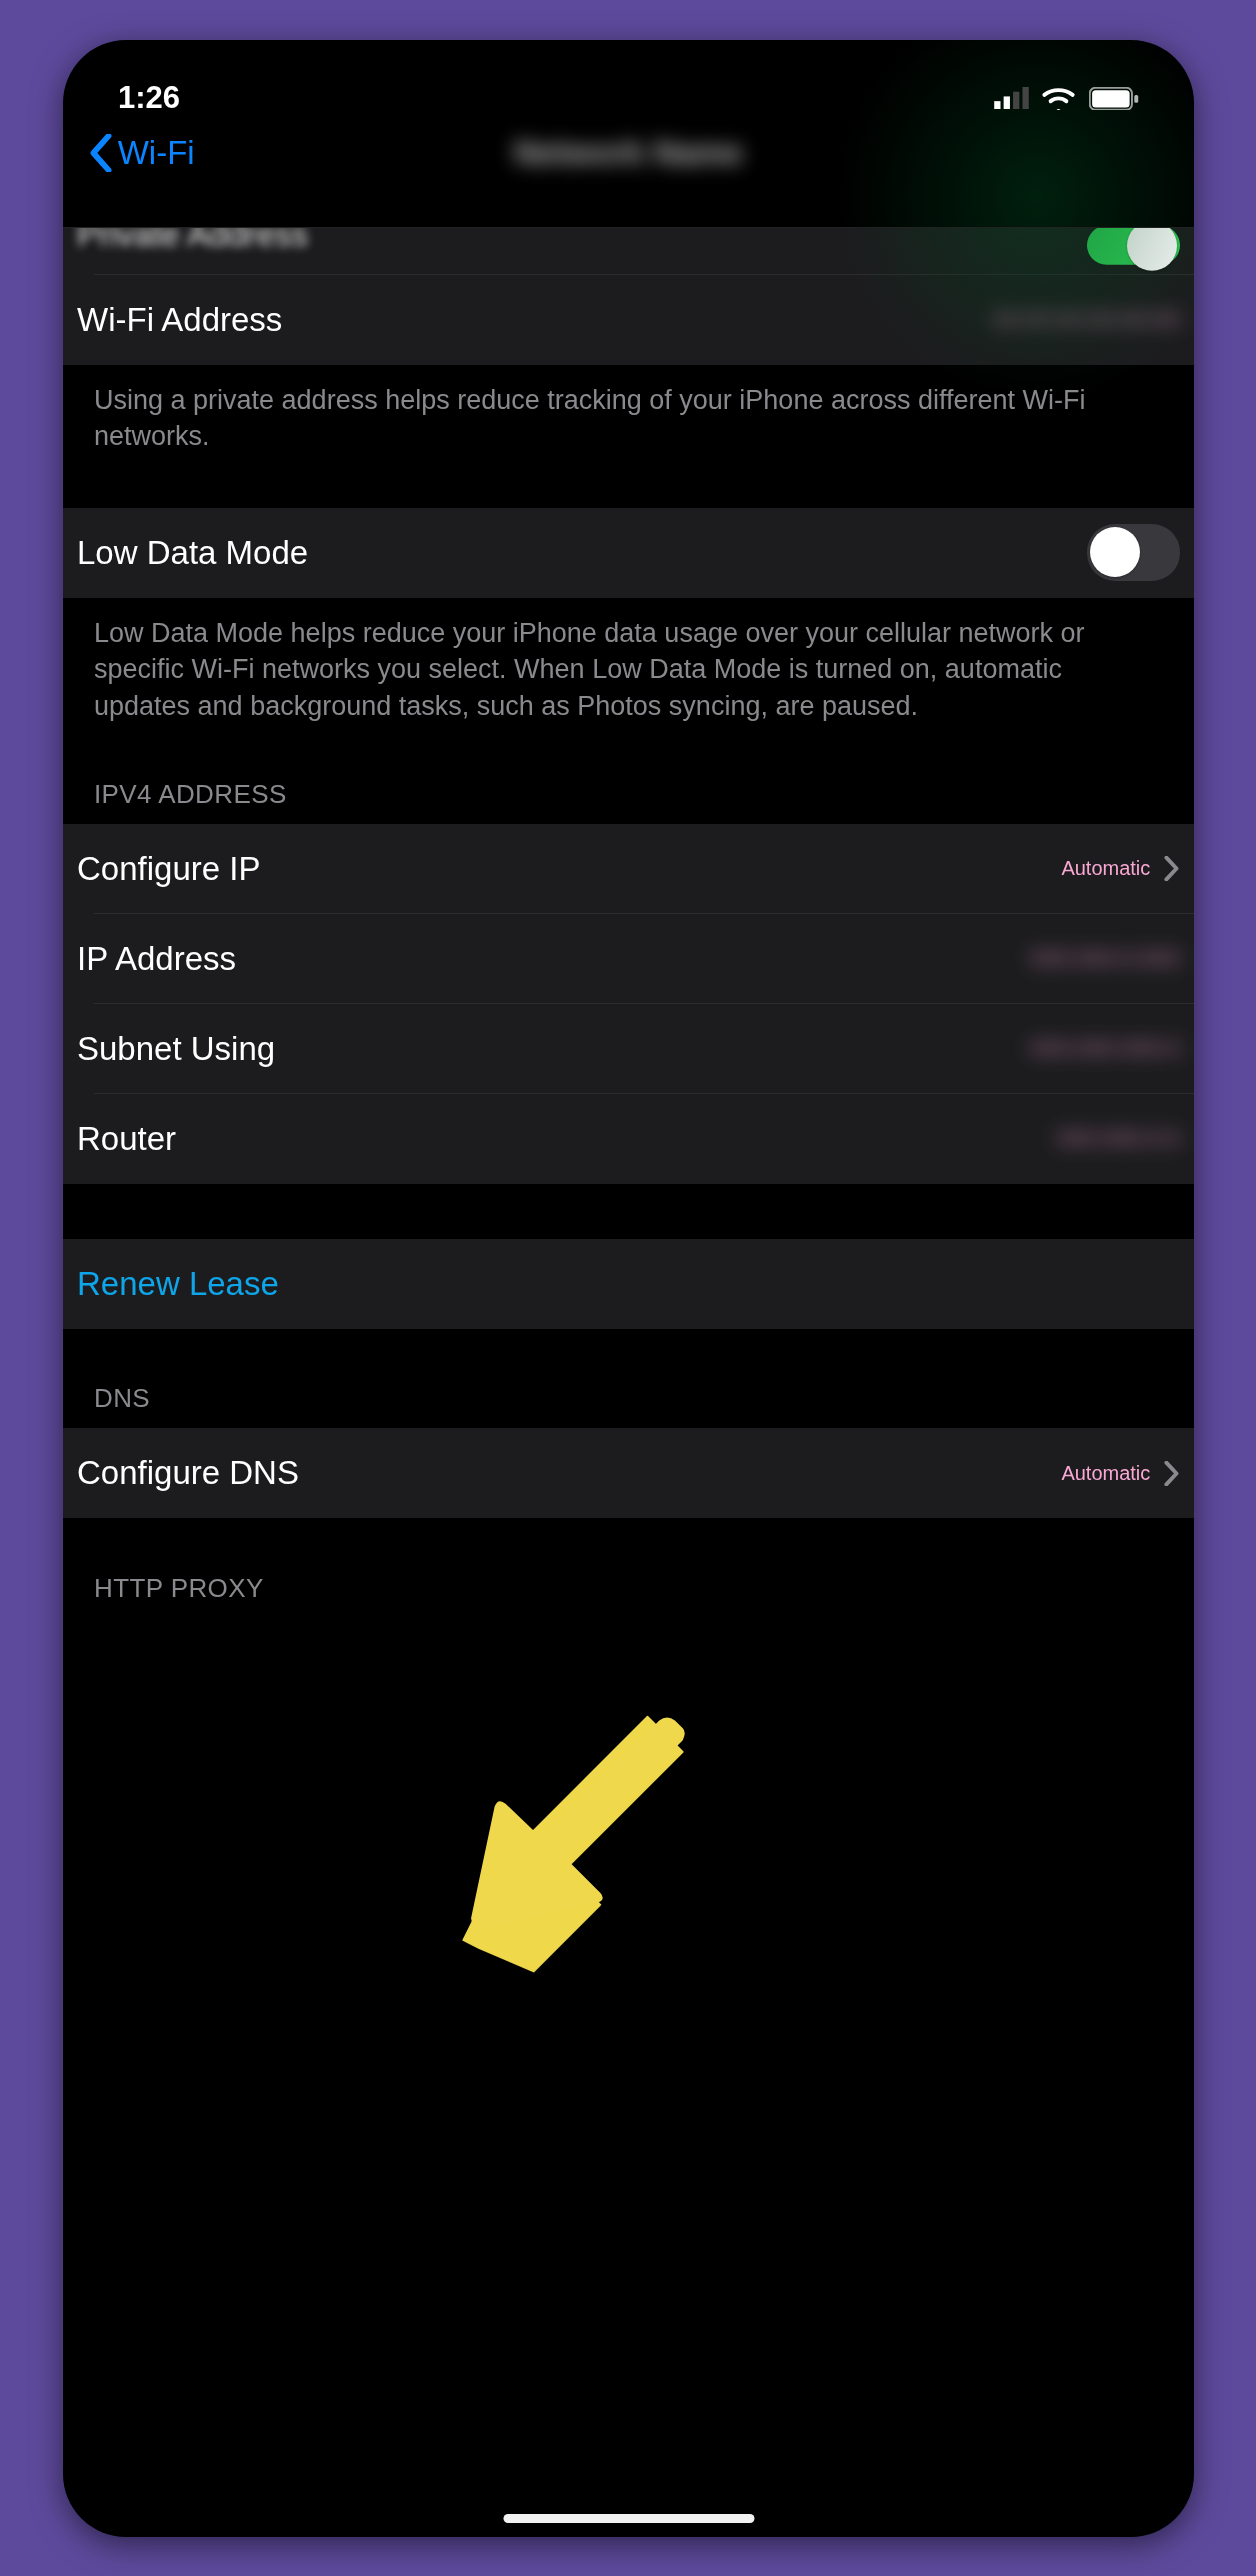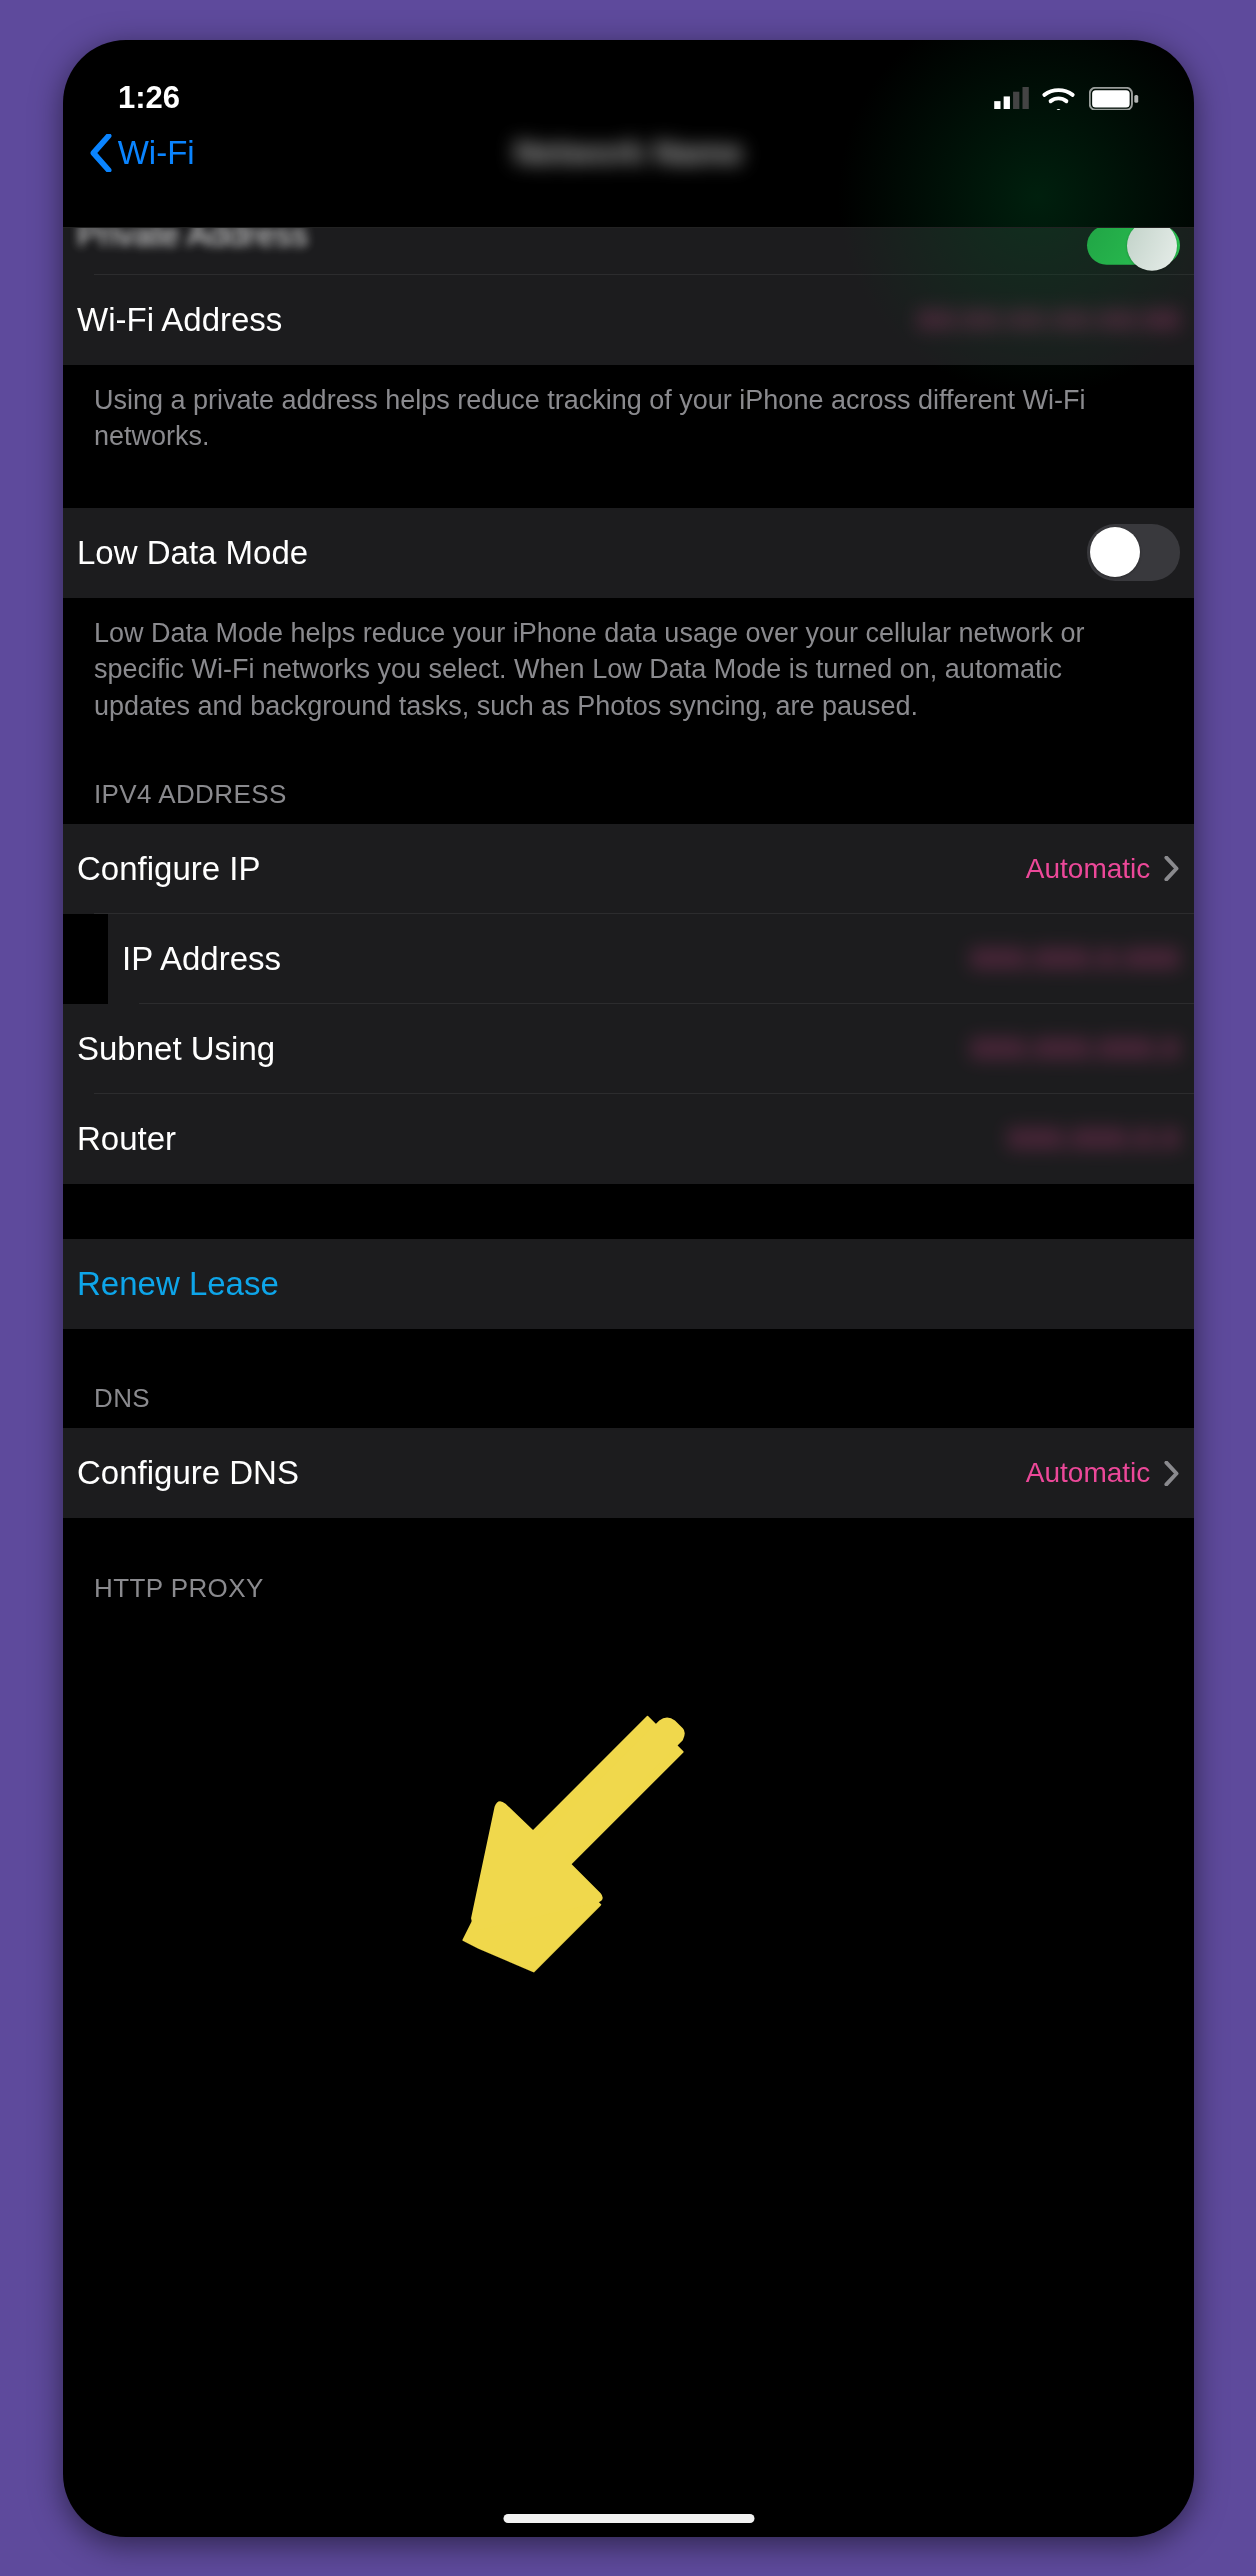--- a/index.html
+++ b/index.html
@@ -103,21 +103,21 @@
     align-items: center;
     justify-content: space-between;
     padding: 0 14px;
     color: #fff;
     font-size: 33px;
     position: relative;
     border-bottom: 0.8px solid #000;
   }
   .cell:last-child { border-bottom: none; }
   .cell .label { color: #fff; font-weight: 400; }
-  .cell .value { color: #ec4899; font-size: 28px; display:flex; align-items:center; gap:14px;}
+  .cell .value { color: #f9a8d4; font-size: 20px; display:flex; align-items:center; gap:14px;}
   .cell .value.blurred { filter: blur(9.4px); opacity:0.85; }
   .cell.truncated {
     min-height: 47px;
     overflow: hidden;
   }
   .cell.truncated .label {
     filter: blur(4.7px);
     transform: translateY(-15.7px);
     opacity: 0.9;
   }
@@ -273,21 +273,21 @@
       <span class="label">Configure IP</span>
       <span class="value">
         <span>Automatic</span>
         <svg class="disclosure-chevron" viewBox="0 0 20 32">
           <polyline points="3,2 16,16 3,30" fill="none" stroke="#8a8a8e" stroke-width="5" stroke-linecap="round" stroke-linejoin="round"></polyline>
         </svg>
       </span>
       <div class="cell-separator-inset"></div>
     </div>
 
-    <div class="cell" style="border-bottom:none;margin-left:45px;">
+    <div class="cell" style="border-bottom:none;">
       <span class="label">IP Address</span>
       <span class="value blurred">XXX.XXX.X.XXX</span>
       <div class="cell-separator-inset"></div>
     </div>
 
     <div class="cell" style="border-bottom:none;">
       <span class="label">Subnet Using</span>
       <span class="value blurred">XXX.XXX.XXX.X</span>
       <div class="cell-separator-inset"></div>
     </div>

